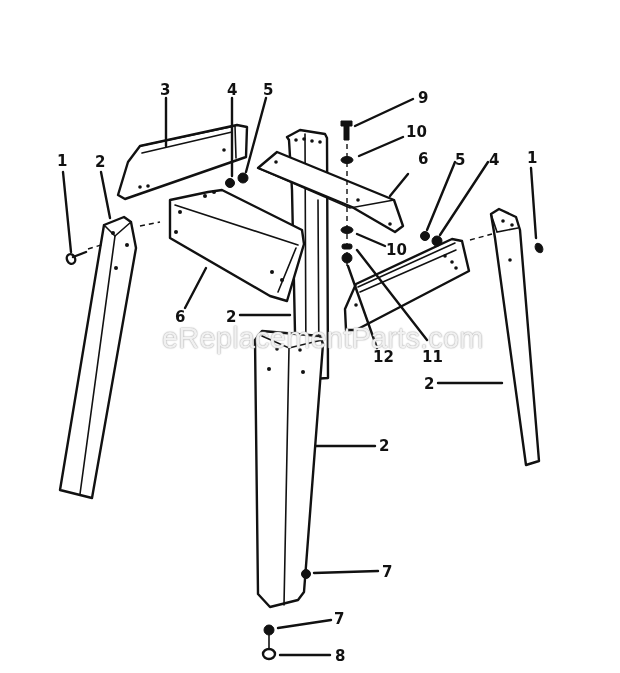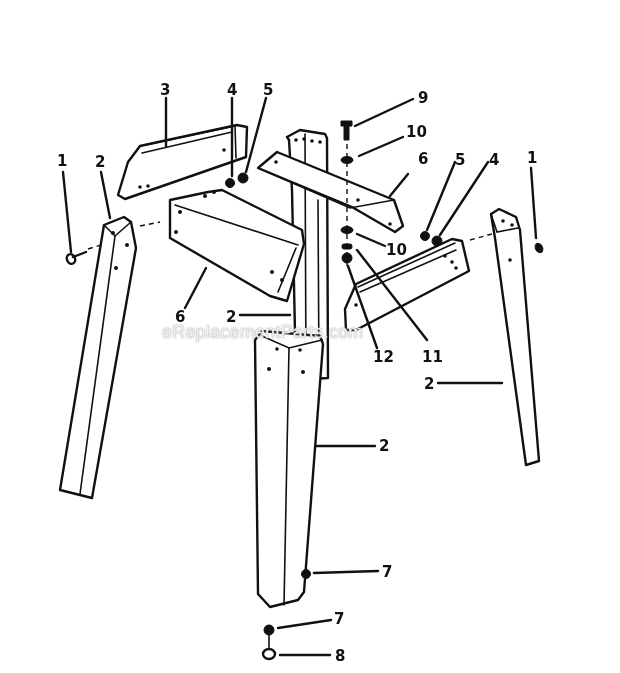--- a/index.html
+++ b/index.html
@@ -7,21 +7,21 @@
   #diagram { position: absolute; left: 0; top: 0; width: 620px; height: 673px; }
   .part { fill: #ffffff; stroke: #111111; stroke-width: 2.4; stroke-linejoin: round; stroke-linecap: round; }
   .edge { fill: none; stroke: #111111; stroke-width: 1.6; stroke-linecap: round; }
   .hole { fill: #111111; }
   .leader { fill: none; stroke: #111111; stroke-width: 2.4; stroke-linecap: round; }
   .dash { fill: none; stroke: #111111; stroke-width: 1.4; stroke-dasharray: 5 4; }
   .hw { fill: #111111; stroke: #111111; stroke-width: 1; }
   .callout { font-family: "DejaVu Sans", sans-serif; font-weight: bold; font-size: 15px; fill: #111111; }
   .watermark {
     position: absolute; left: 162px; top: 322px;
-    font-family: "Liberation Sans", sans-serif; font-size: 18px; letter-spacing: 0.2px;
+    font-family: "Liberation Sans", sans-serif; font-size: 29px; letter-spacing: 0.2px;
     color: rgba(255,255,255,0.85);
     text-shadow: 0 0 1px #9a9a9a, 0 0 2px #b8b8b8;
     pointer-events: none; white-space: nowrap;
   }
 </style>
 </head>
 <body>
 
 <svg id="diagram" viewBox="0 0 620 673" xmlns="http://www.w3.org/2000/svg">
 

